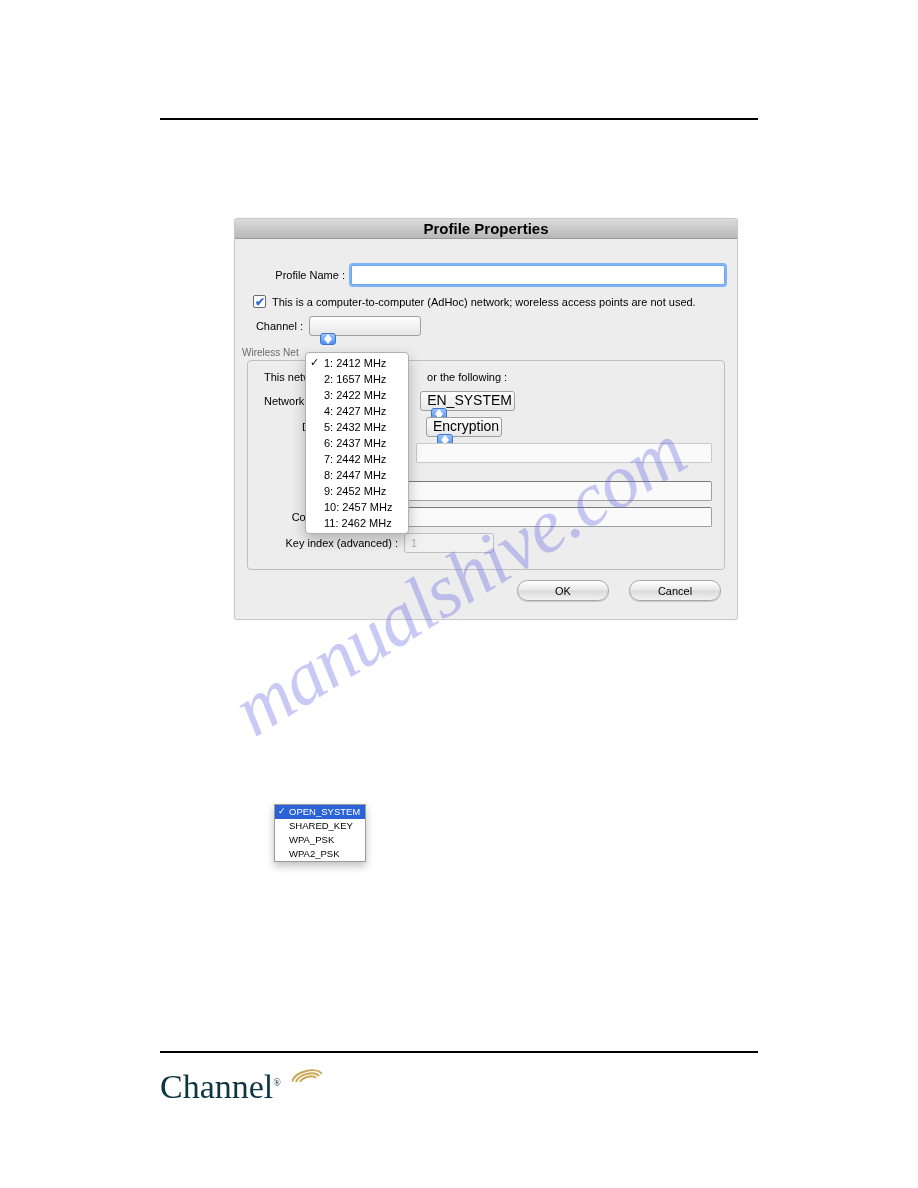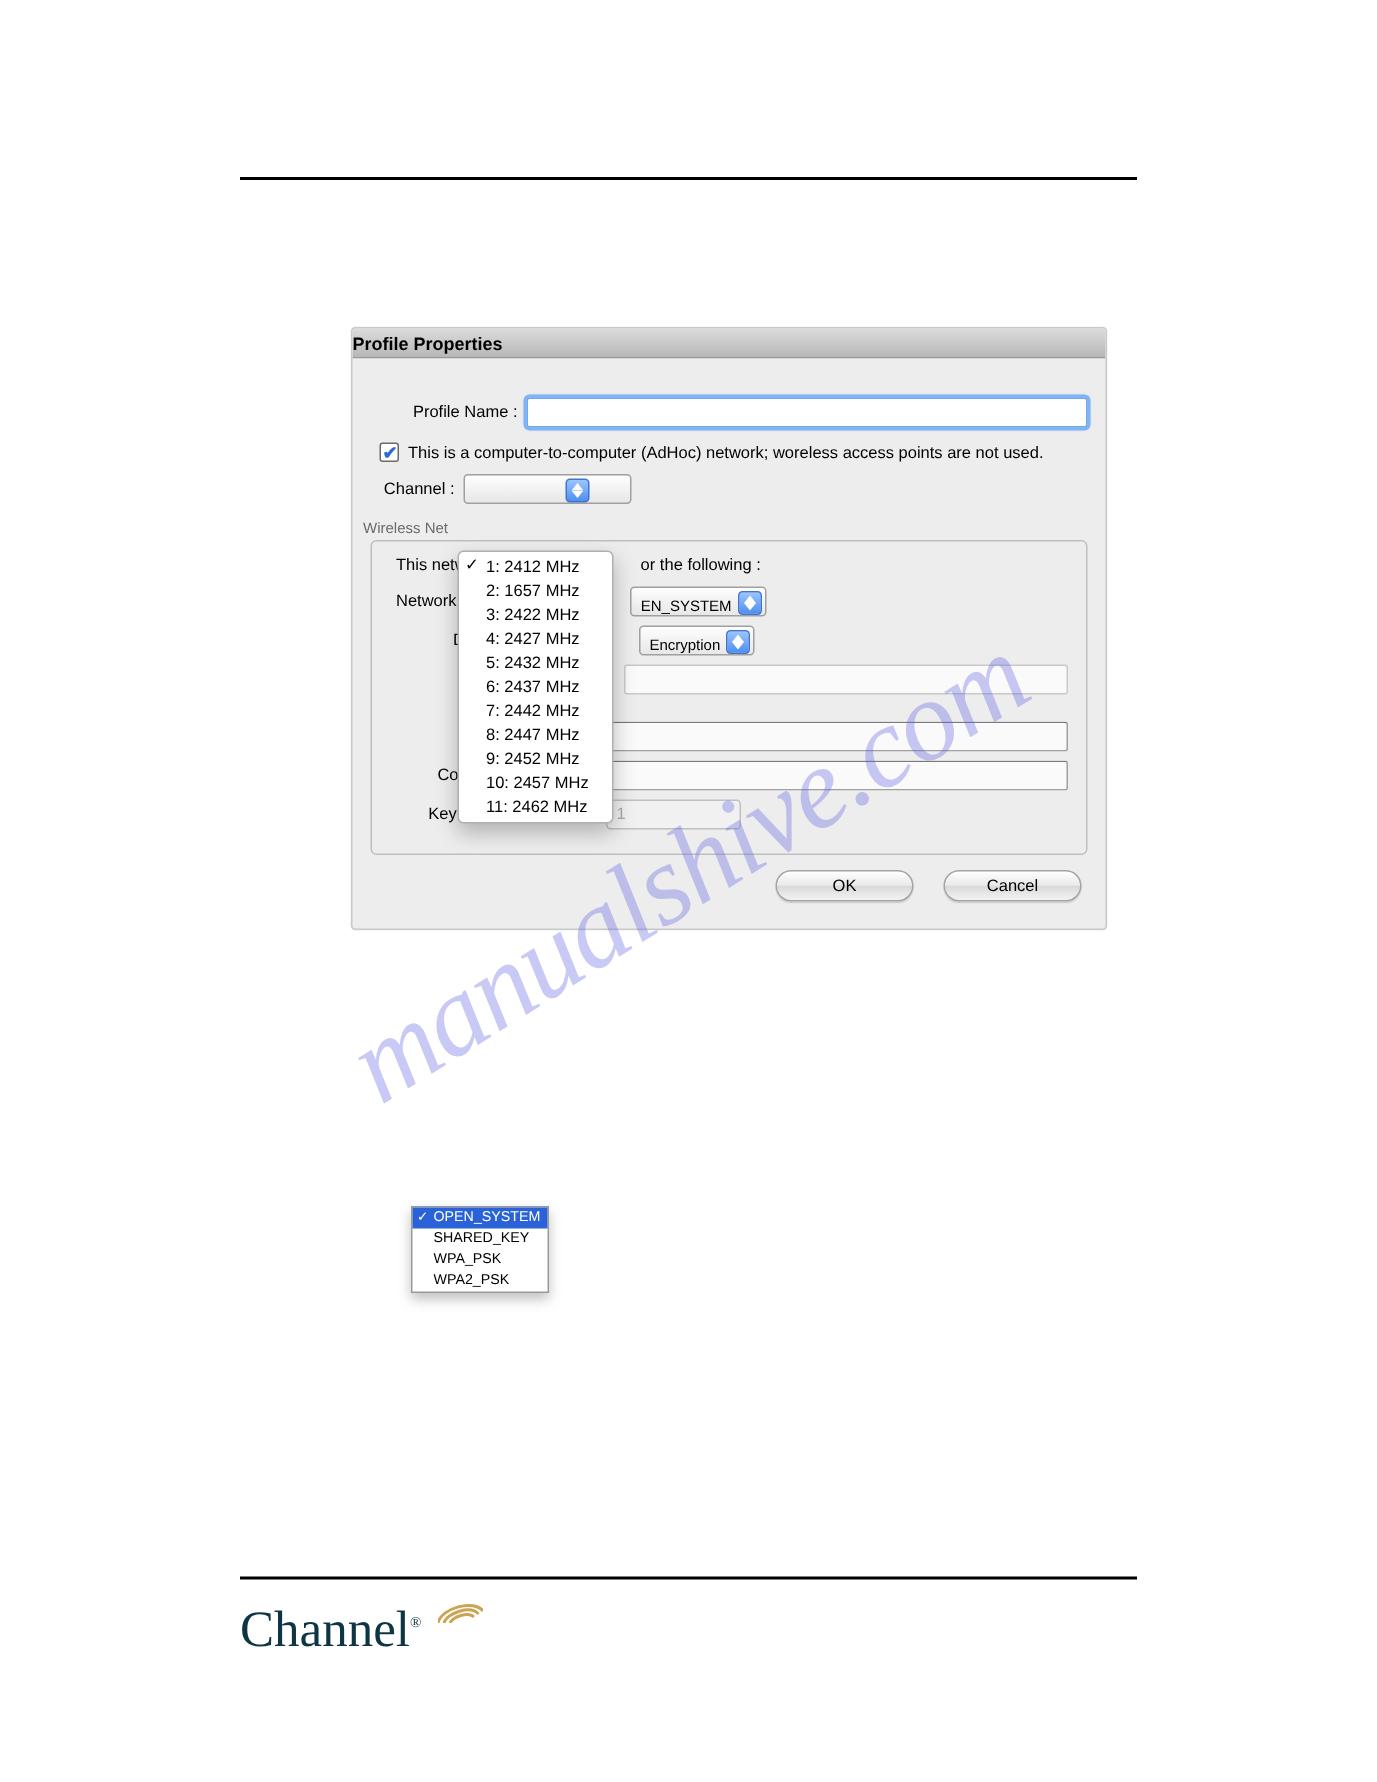--- a/index.html
+++ b/index.html
@@ -44,23 +44,23 @@
     border: 1px solid #c9c9c9;
     border-radius: 3px;
     box-shadow: 0 0 1px rgba(0,0,0,0.2);
     font-size: 11px;
     color: #000;
   }
   .dialog-titlebar {
     height: 20px;
     background: linear-gradient(#dcdcdc, #b7b7b7);
     border-bottom: 1px solid #9a9a9a;
-    text-align: left;
+    text-align: center;
     font-weight: bold;
-    font-size: 12px;
+    font-size: 15px;
     line-height: 20px;
     border-radius: 3px 3px 0 0;
   }
   .dialog-body { padding: 26px 12px 12px 12px; position: relative; }
   .row { display: flex; align-items: center; margin-bottom: 6px; }
   .lbl { width: 104px; text-align: right; padding-right: 6px; font-size: 11px; }
   .txt {
     flex: 1;
     height: 20px;
     border: 1px solid #a0a0a0;
@@ -97,27 +97,28 @@
   }
   .fieldset-legend {
     position: absolute;
     top: -14px; left: -10px;
     font-size: 10px;
     color: #6b6b6b;
     padding: 0 4px;
   }
   .fieldset .lbl2 { width: 144px; text-align: right; padding-right: 6px; font-size: 11px; }
   .select-widget {
-    display: inline-flex; align-items: flex-end;
+    display: inline-flex; align-items: flex-start;
     height: 20px;
     border: 1px solid #a0a0a0;
     border-radius: 3px;
     background: linear-gradient(#fefefe, #e7e7e7);
     padding: 0 2px 0 6px;
-    font-size: 10px;
+    font-size: 14px;
+    flex-direction: column;
   }
   .select-widget .end-button {
     width: 16px; height: 16px; margin-left: 4px;
     background: linear-gradient(#9bc6ff, #4f8ff0);
     border: 1px solid #3f74cf;
     border-radius: 3px;
     display: flex; flex-direction: column;
     align-items: center; justify-content: center;
     gap: 0;
   }
@@ -147,21 +148,21 @@
     border-radius: 11px;
     background: linear-gradient(#ffffff, #e9e9e9 48%, #d9d9d9 52%, #f3f3f3);
     font-size: 11px;
     display: flex; align-items: center; justify-content: center;
     box-shadow: 0 1px 0 rgba(255,255,255,0.7) inset, 0 1px 1px rgba(0,0,0,0.15);
   }
 
   
   .channel-popup {
     position: absolute;
-    top: 128px;
+    top: 113px;
     left: 70px;
     width: 104px;
     background: #ffffff;
     border: 1px solid #b0b0b0;
     border-radius: 4px;
     box-shadow: 0 6px 14px rgba(0,0,0,0.25);
     padding: 2px 0;
     z-index: 10;
   }
   .channel-popup .item {

